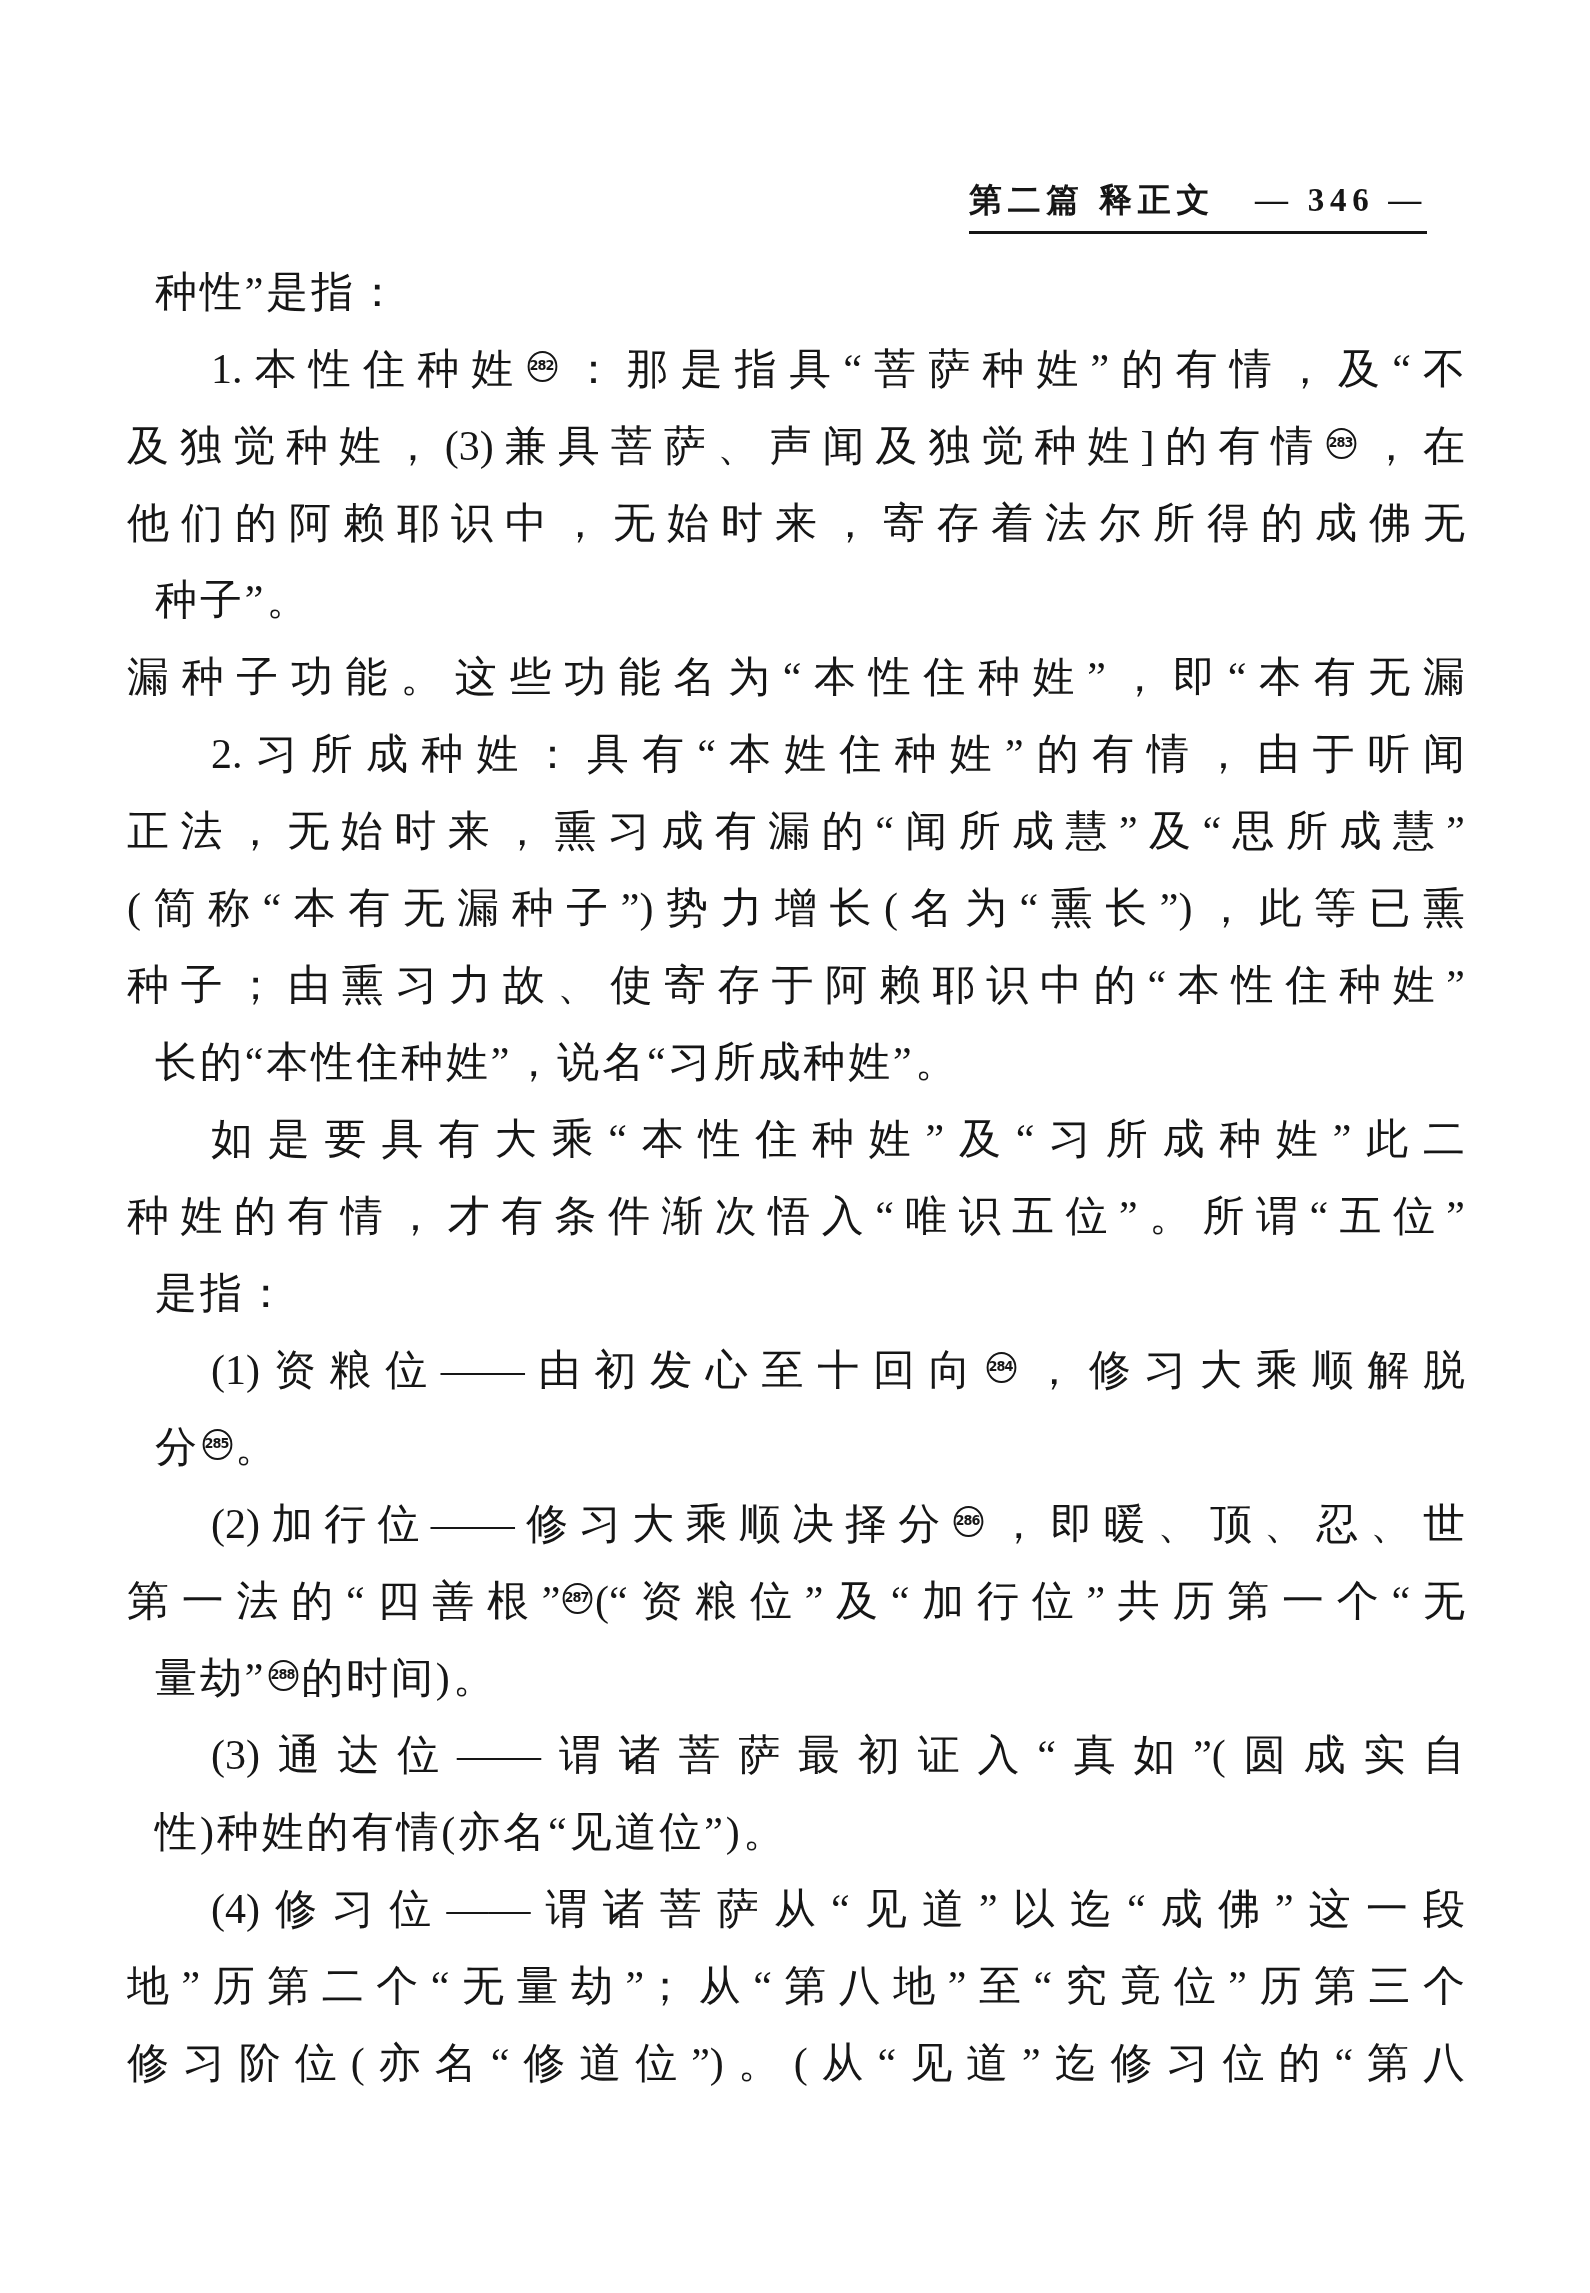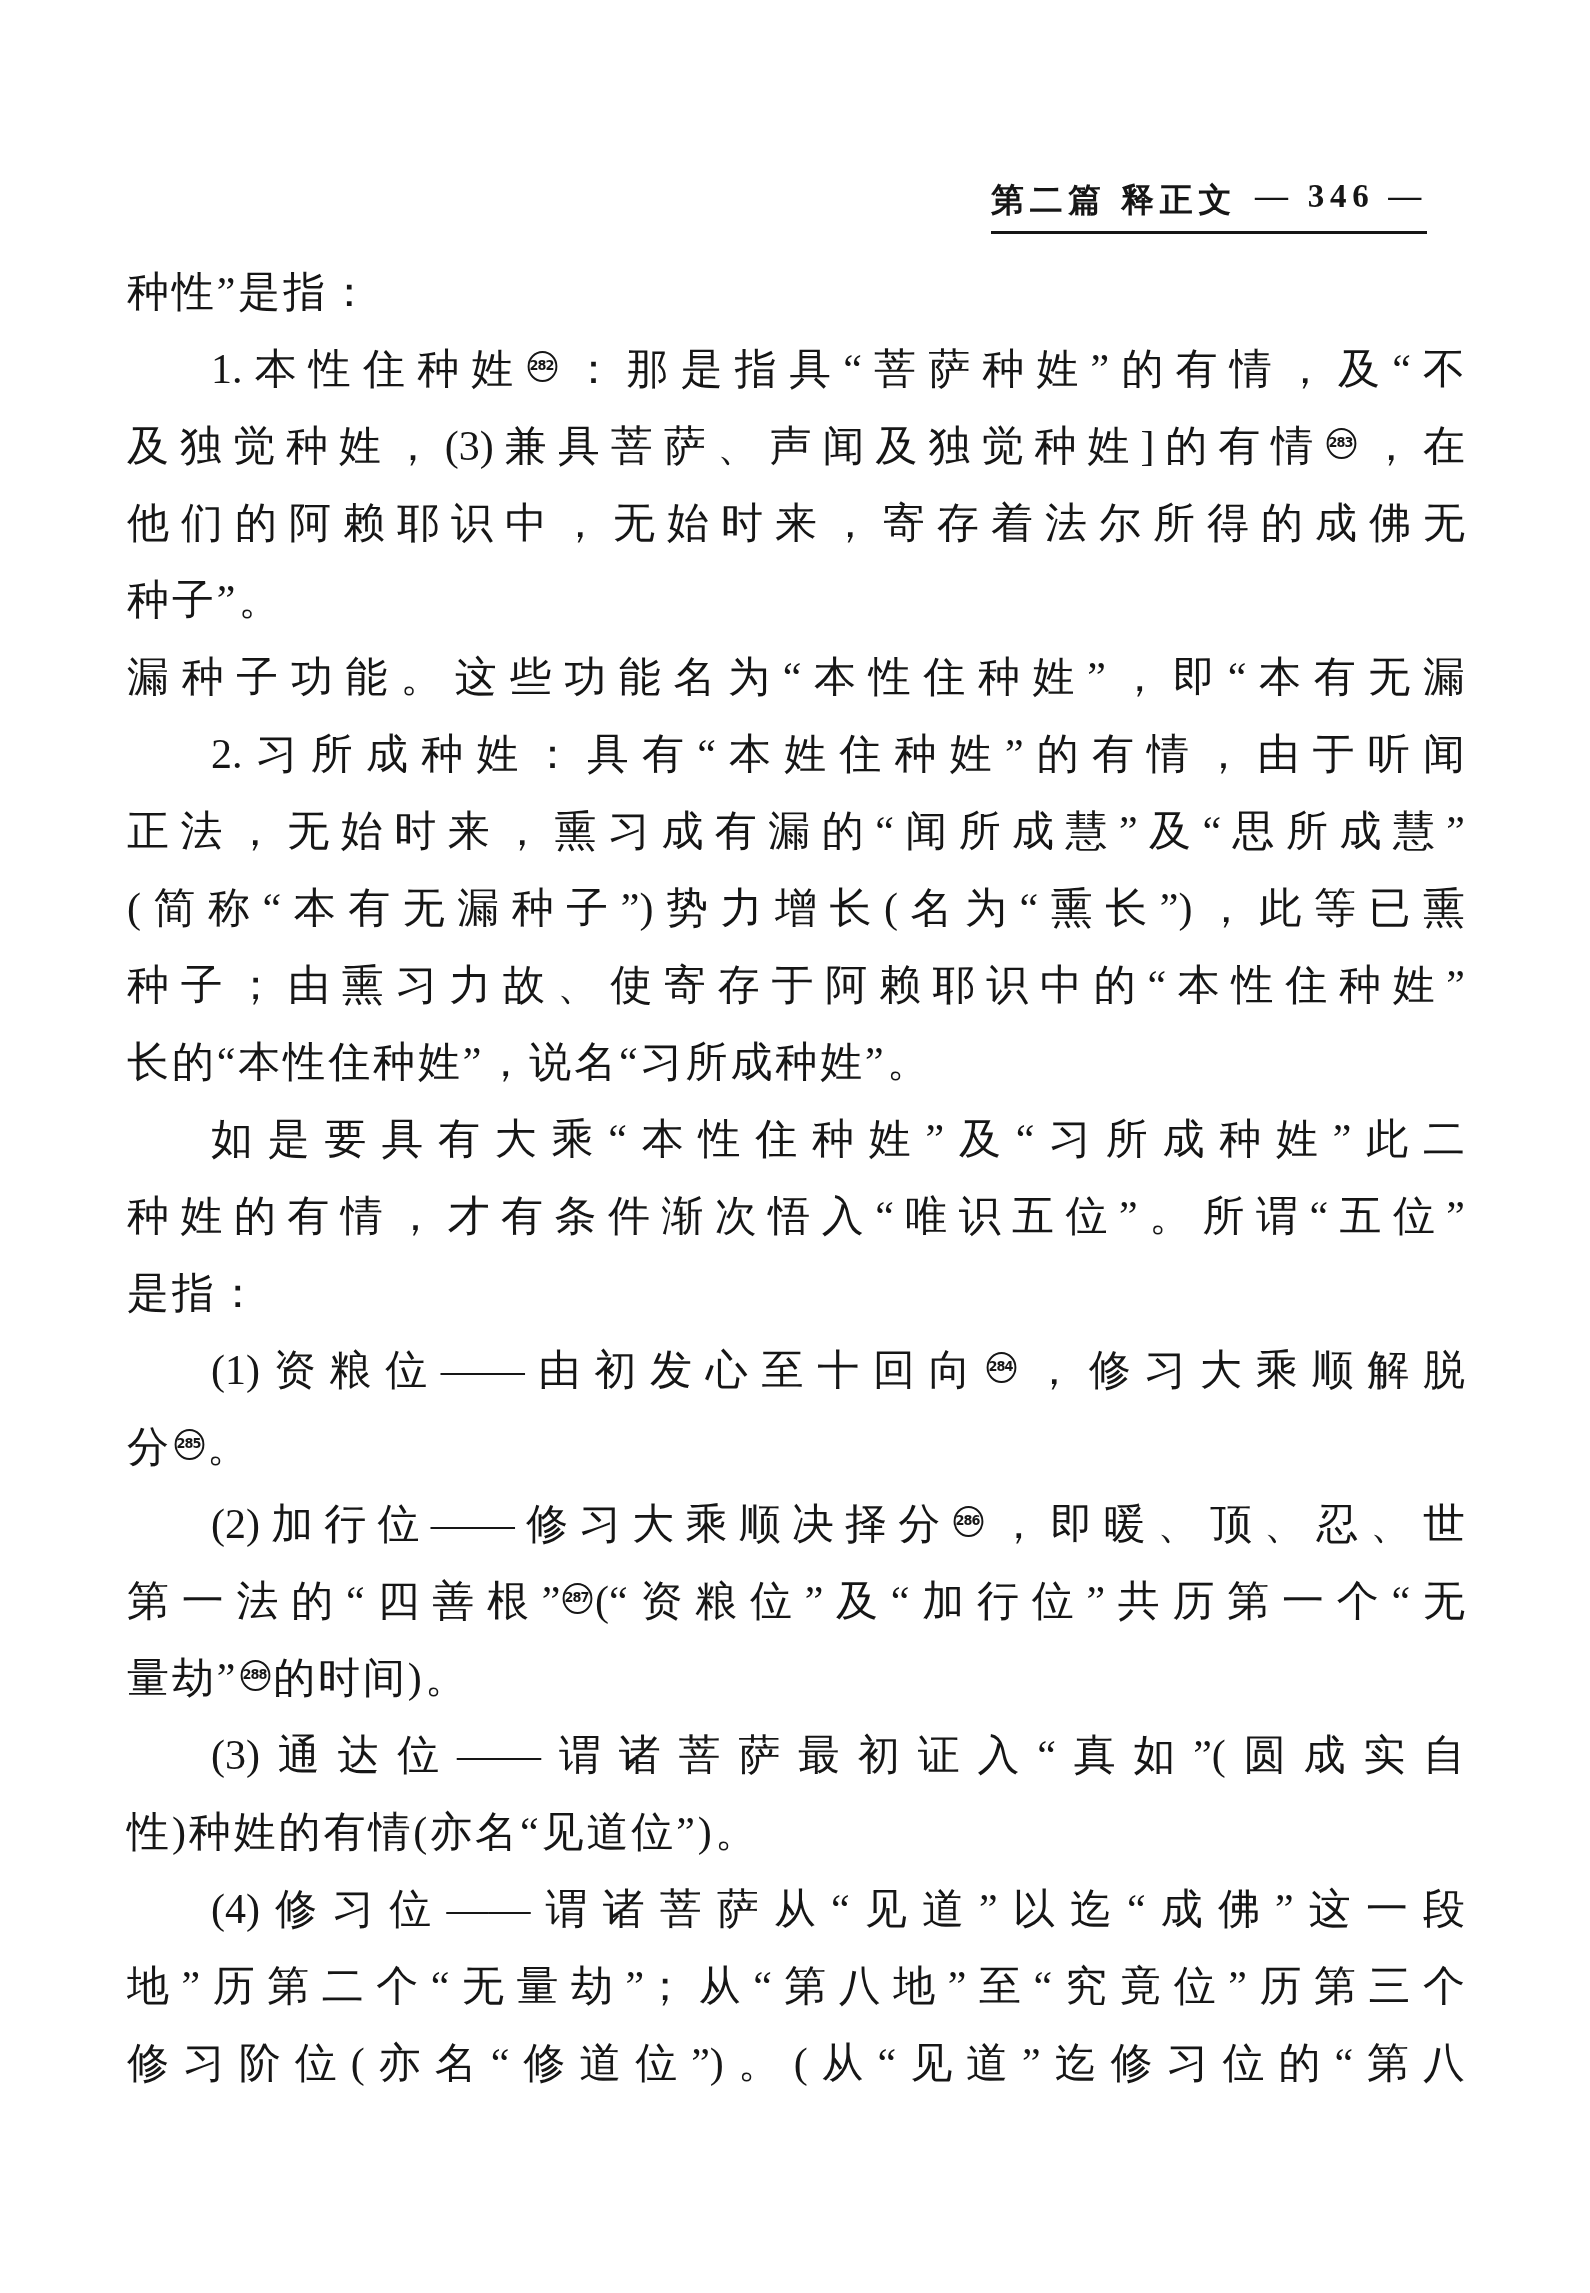--- a/index.html
+++ b/index.html
@@ -21,22 +21,22 @@
     background: #ffffff;
   }
   
   .page-header {
     position: absolute;
     top: 178px;
     right: 164px;
   }
   .page-header-inner {
     display: flex;
-    align-items: flex-start;
-    gap: 18px;
+    align-items: center;
+    gap: 40px;
     font-size: 33px;
     font-weight: bold;
     letter-spacing: 5.7px;
     padding-bottom: 7.6px;
     border-bottom: 3.8px solid #161616;
     white-space: nowrap;
   }
   
   .body-text {
     position: absolute;
@@ -49,20 +49,21 @@
     line-height: 77px;
     height: 77px;
     white-space: nowrap;
     text-align: justify;
     text-align-last: justify;
     text-justify: inter-character;
   }
   .line.no-flush {
     text-align-last: left;
     letter-spacing: 2.9px;
+    margin-left: 28px;
   }
   .line.indent {
     text-indent: 84px;
   }
   
   .fnref {
     display: inline-block;
     box-sizing: border-box;
     width: 31px;
     height: 31px;

